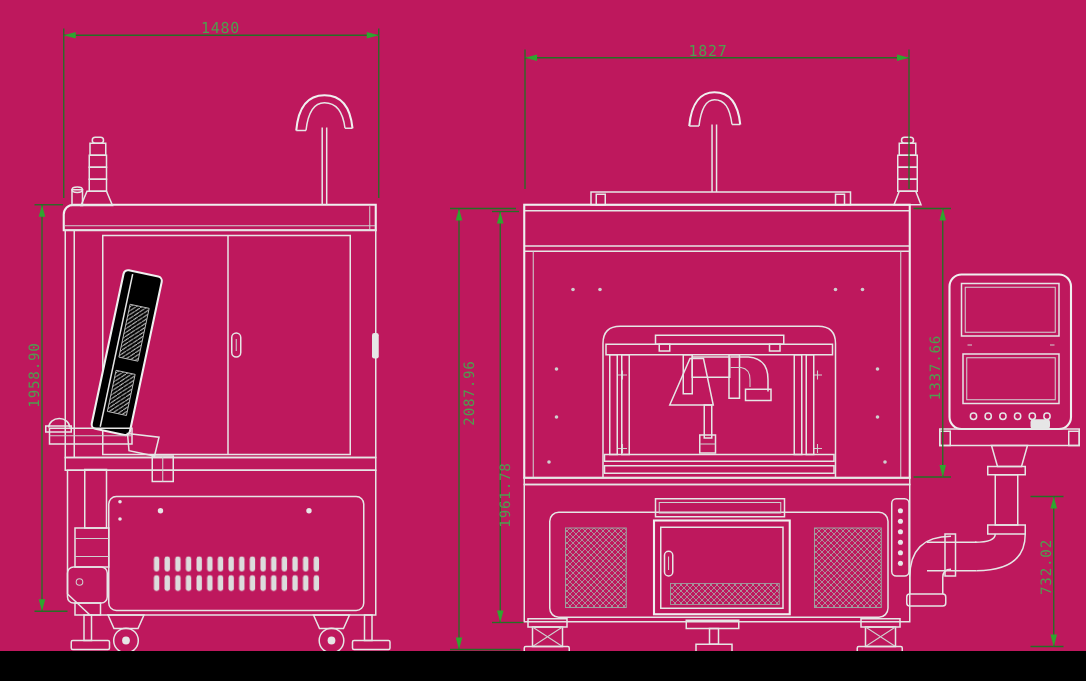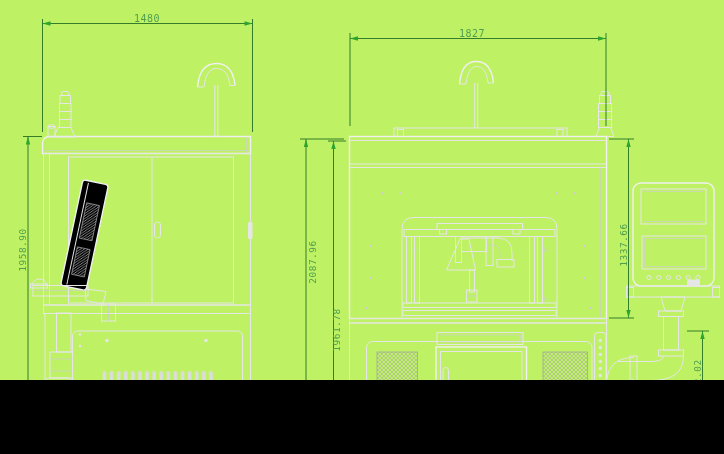--- a/index.html
+++ b/index.html
@@ -1,16 +1,16 @@
 <!DOCTYPE html>
 <html><head>
 <meta charset="utf-8">
 <style>
   html,body{margin:0;padding:0;background:#000;}
-  .stage{position:relative;width:724px;height:380px;background:#bef264;overflow:hidden;}
+  .stage{position:relative;width:724px;height:434px;background:#be185d;overflow:hidden;}
   svg{display:block;}
   .w{stroke:#e6e6e6;fill:none;stroke-width:1;}
   .w2{stroke:#f0f0f0;fill:none;stroke-width:1.4;}
   .wt{stroke:#d0d0d0;fill:none;stroke-width:.7;}
   .wf{fill:#e6e6e6;stroke:none;}
   .blk{fill:#000;}
   .dimline{stroke:#256f25;stroke-width:.9;fill:none;}
   .dimarrow{fill:#2fa52f;stroke:none;}
   .dimtext{font:10px "DejaVu Sans Mono", monospace;fill:#4f9e4f;letter-spacing:.5px;}
   .dimtext.sm{font-size:9.5px;}

